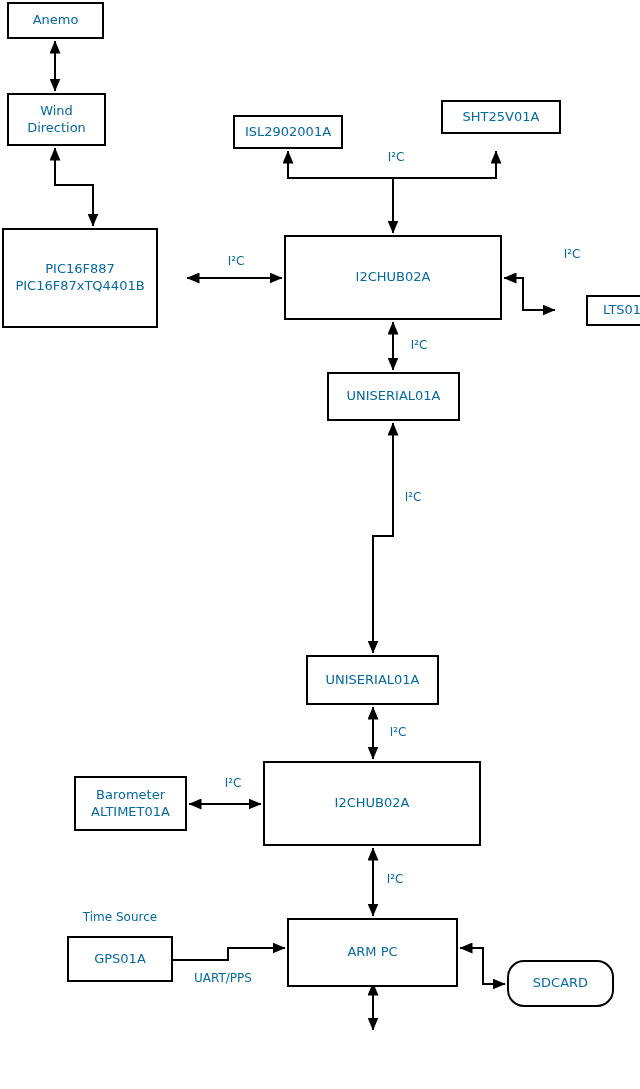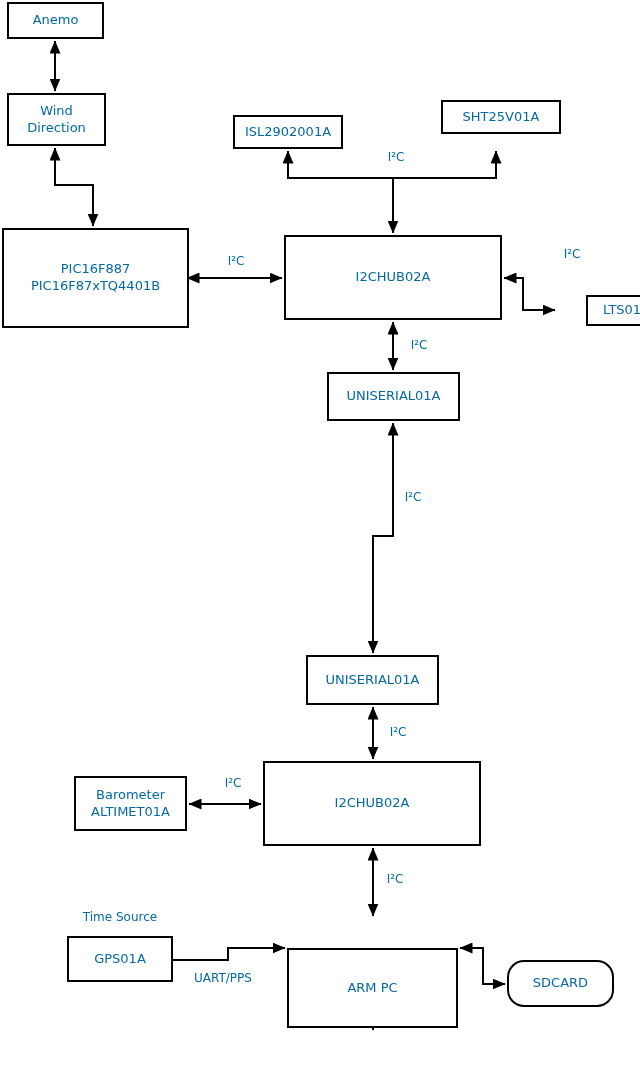--- a/index.html
+++ b/index.html
@@ -65,41 +65,41 @@
       <path d="M 460 948 L 483 948 L 483 984 L 505 984" marker-start="url(#arrow)" marker-end="url(#arrow)"></path>
       <path d="M 373 983 L 373 1030" marker-start="url(#arrow)" marker-end="url(#arrow)"></path>
     </g>
   </svg>
 
   <div class="node" style="left:7px;   top:2px;    width:97px;  height:37px;">Anemo</div>
 
   <div class="node" style="left:7px;   top:93px;   width:99px;  height:53px;">Wind
 Direction</div>
 
-  <div class="node" style="left:2px;   top:228px;  width:187px; height:100px;">PIC16F887
+  <div class="node" style="left:2px;   top:228px;  width:156px; height:100px;">PIC16F887
 PIC16F87xTQ4401B</div>
 
   <div class="node" style="left:233px; top:115px;  width:110px; height:34px;">ISL2902001A</div>
 
   <div class="node" style="left:441px; top:100px;  width:120px; height:34px;">SHT25V01A</div>
 
   <div class="node" style="left:284px; top:235px;  width:218px; height:85px;">I2CHUB02A</div>
 
   <div class="node" style="left:557px; top:295px;  width:81px;  height:31px;margin-left:29px;">LTS01A</div>
 
   <div class="node" style="left:327px; top:372px;  width:133px; height:49px;">UNISERIAL01A</div>
 
   <div class="node" style="left:306px; top:655px;  width:133px; height:50px;">UNISERIAL01A</div>
 
   <div class="node" style="left:74px;  top:776px;  width:113px; height:55px;">Barometer
 ALTIMET01A</div>
 
   <div class="node" style="left:263px; top:761px;  width:218px; height:85px;">I2CHUB02A</div>
 
-  <div class="node" style="left:287px; top:918px;  width:171px; height:80px;margin-top:30px;">ARM PC</div>
+  <div class="node" style="left:287px; top:918px;  width:171px; height:69px;">ARM PC</div>
 
   <div class="node" style="left:67px;  top:936px;  width:106px; height:46px;">GPS01A</div>
 
   <div class="node" style="left:507px; top:960px;  width:107px; height:47px;border-radius:17px;">SDCARD</div>
 
 
   <div class="edge-label" style="left:396px; top:151px;">I²C</div>
 
   <div class="edge-label" style="left:236px; top:255px;">I²C</div>
 

